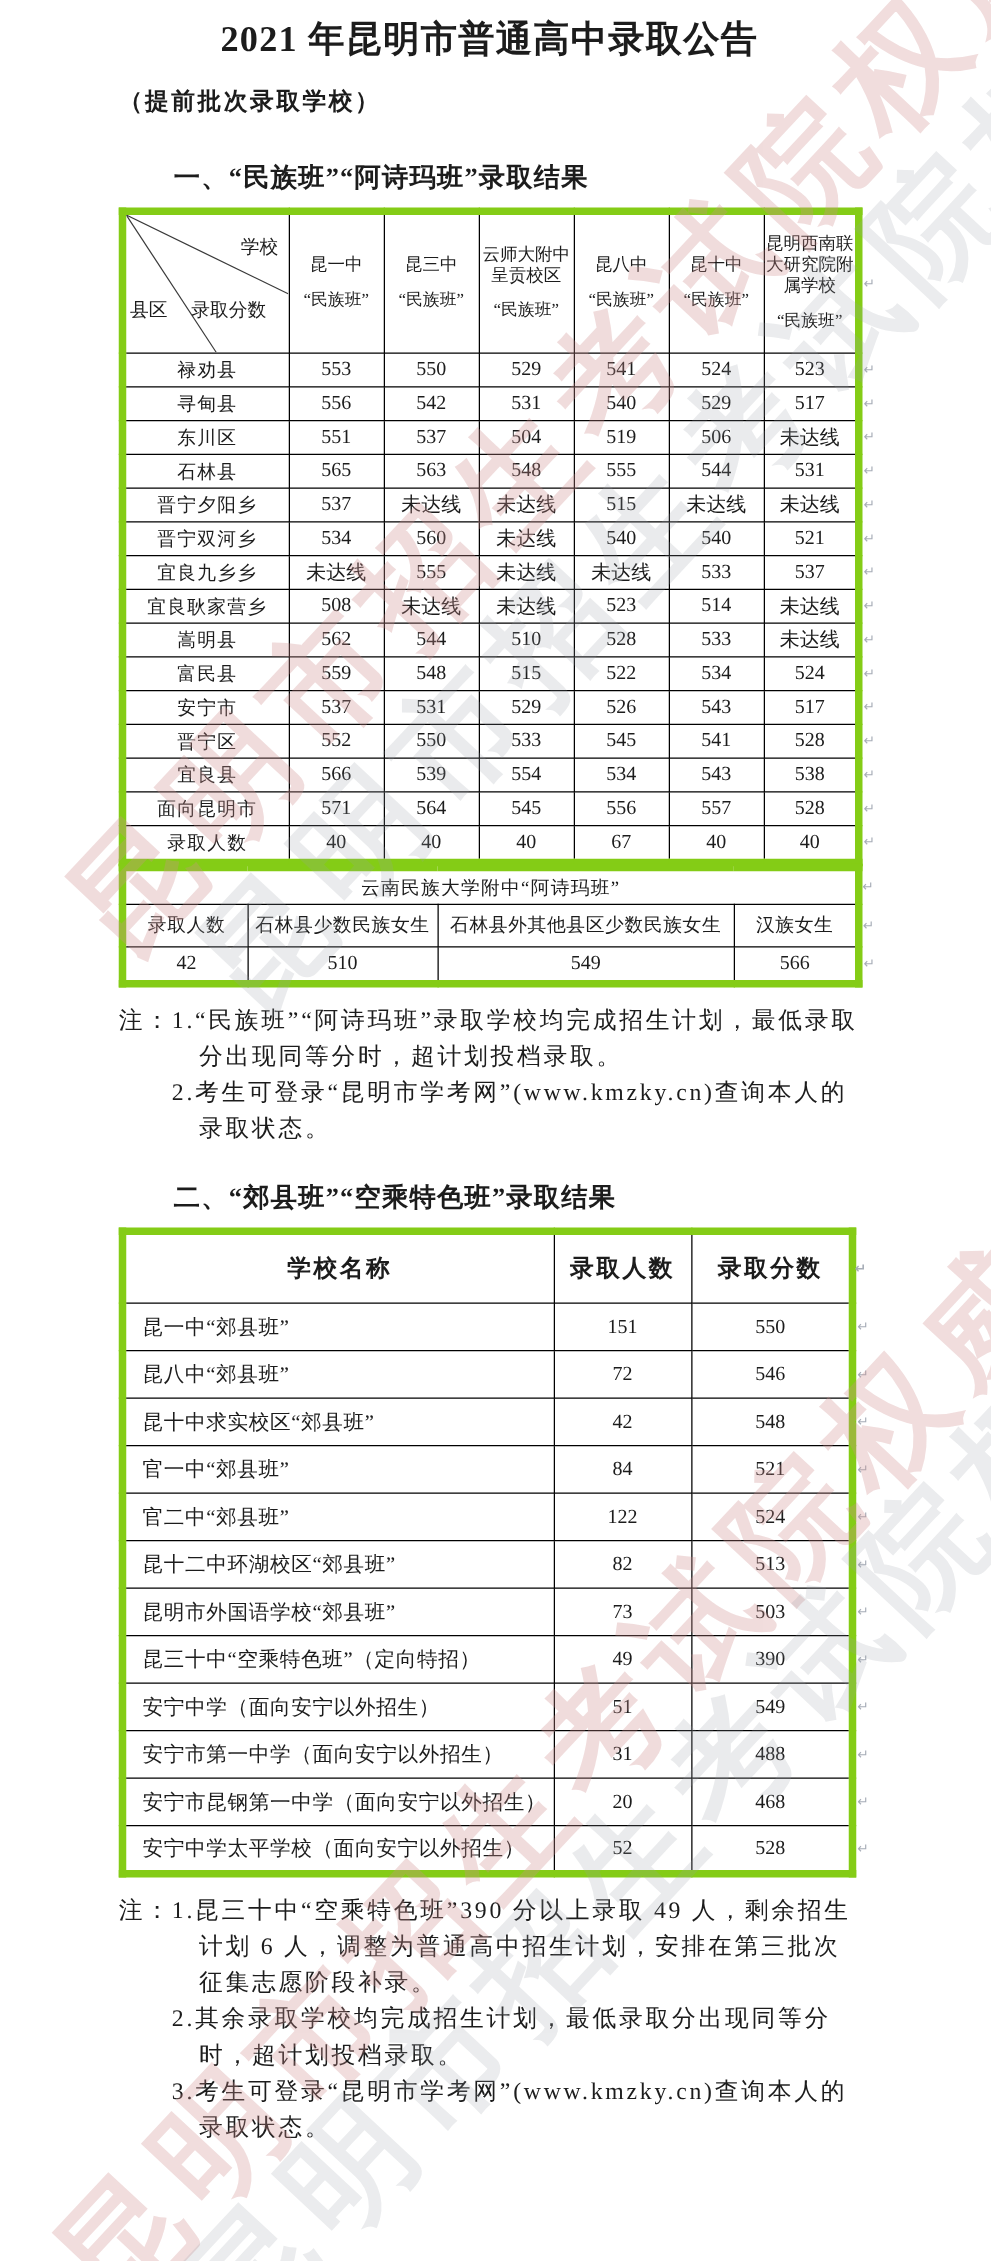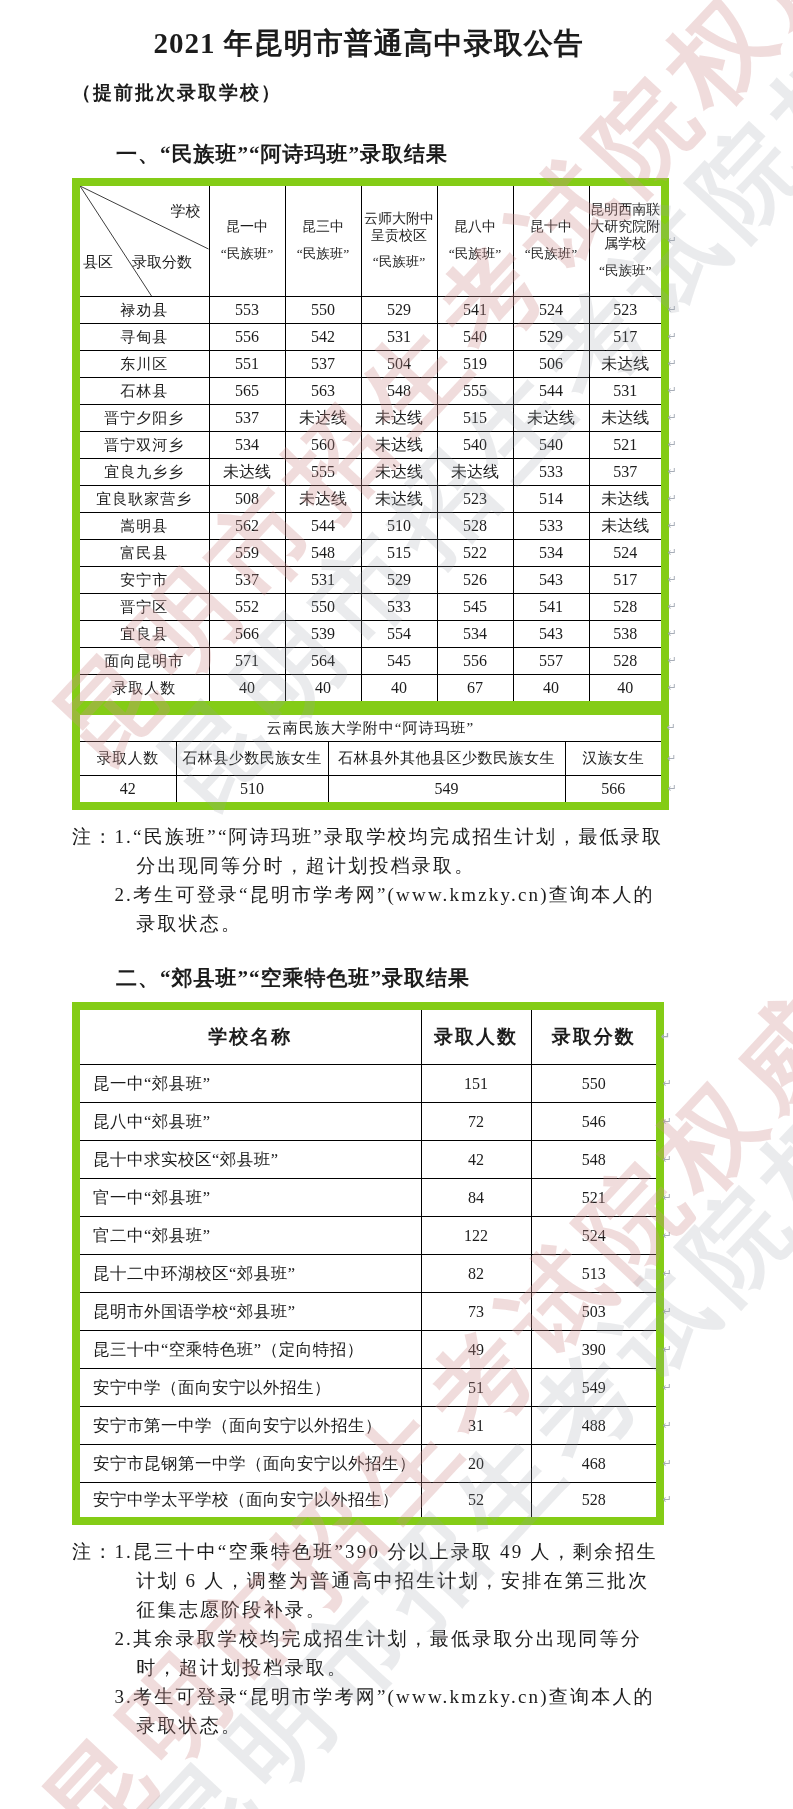--- a/index.html
+++ b/index.html
@@ -1,29 +1,29 @@
 <!DOCTYPE html>
 <html><head>
 <meta charset="utf-8">
 <style>
   html,body{margin:0;padding:0;}
   body{
     width:793px;height:1809px;background:#ffffff;position:relative;overflow:hidden;
     font-family:"Liberation Serif","DejaVu Serif",serif;color:#1c1c1c;
   }
-  .content{position:relative;z-index:1;margin-left:72px;width:593px;padding-top:24px;}
+  .content{position:relative;z-index:1;margin-left:95px;width:593px;padding-top:12px;}
 
   .title{font-size:29px;font-weight:bold;text-align:center;letter-spacing:1px;}
   .subtitle{font-size:19px;font-weight:bold;text-align:left;margin-top:16px;letter-spacing:2px;}
 
   .sec-heading{font-size:21px;font-weight:bold;margin:34px 0 10px 44px;letter-spacing:1px;}
   .sec-heading.second{margin-top:26px;}
 
   table{border-collapse:collapse;table-layout:fixed;}
-  .t1,.ashima,.t2{border:8px solid #84cc16;width:589px;}
+  .t1,.ashima,.t2{border:6px solid #84cc16;width:589px;}
   .t1 th,.t1 td,.ashima td,.t2 th,.t2 td{border:1px solid #000;text-align:center;vertical-align:middle;padding:0;position:relative;}
 
   
   .t1 tr > *:last-child::after,
   .ashima tr > *:last-child::after,
   .t2 tr > *:last-child::after{
     content:"\21B5";position:absolute;right:-16px;top:calc(50% - 7px);
     font-size:11px;color:#a8aeb8;font-family:"DejaVu Sans",sans-serif;
   }
 

